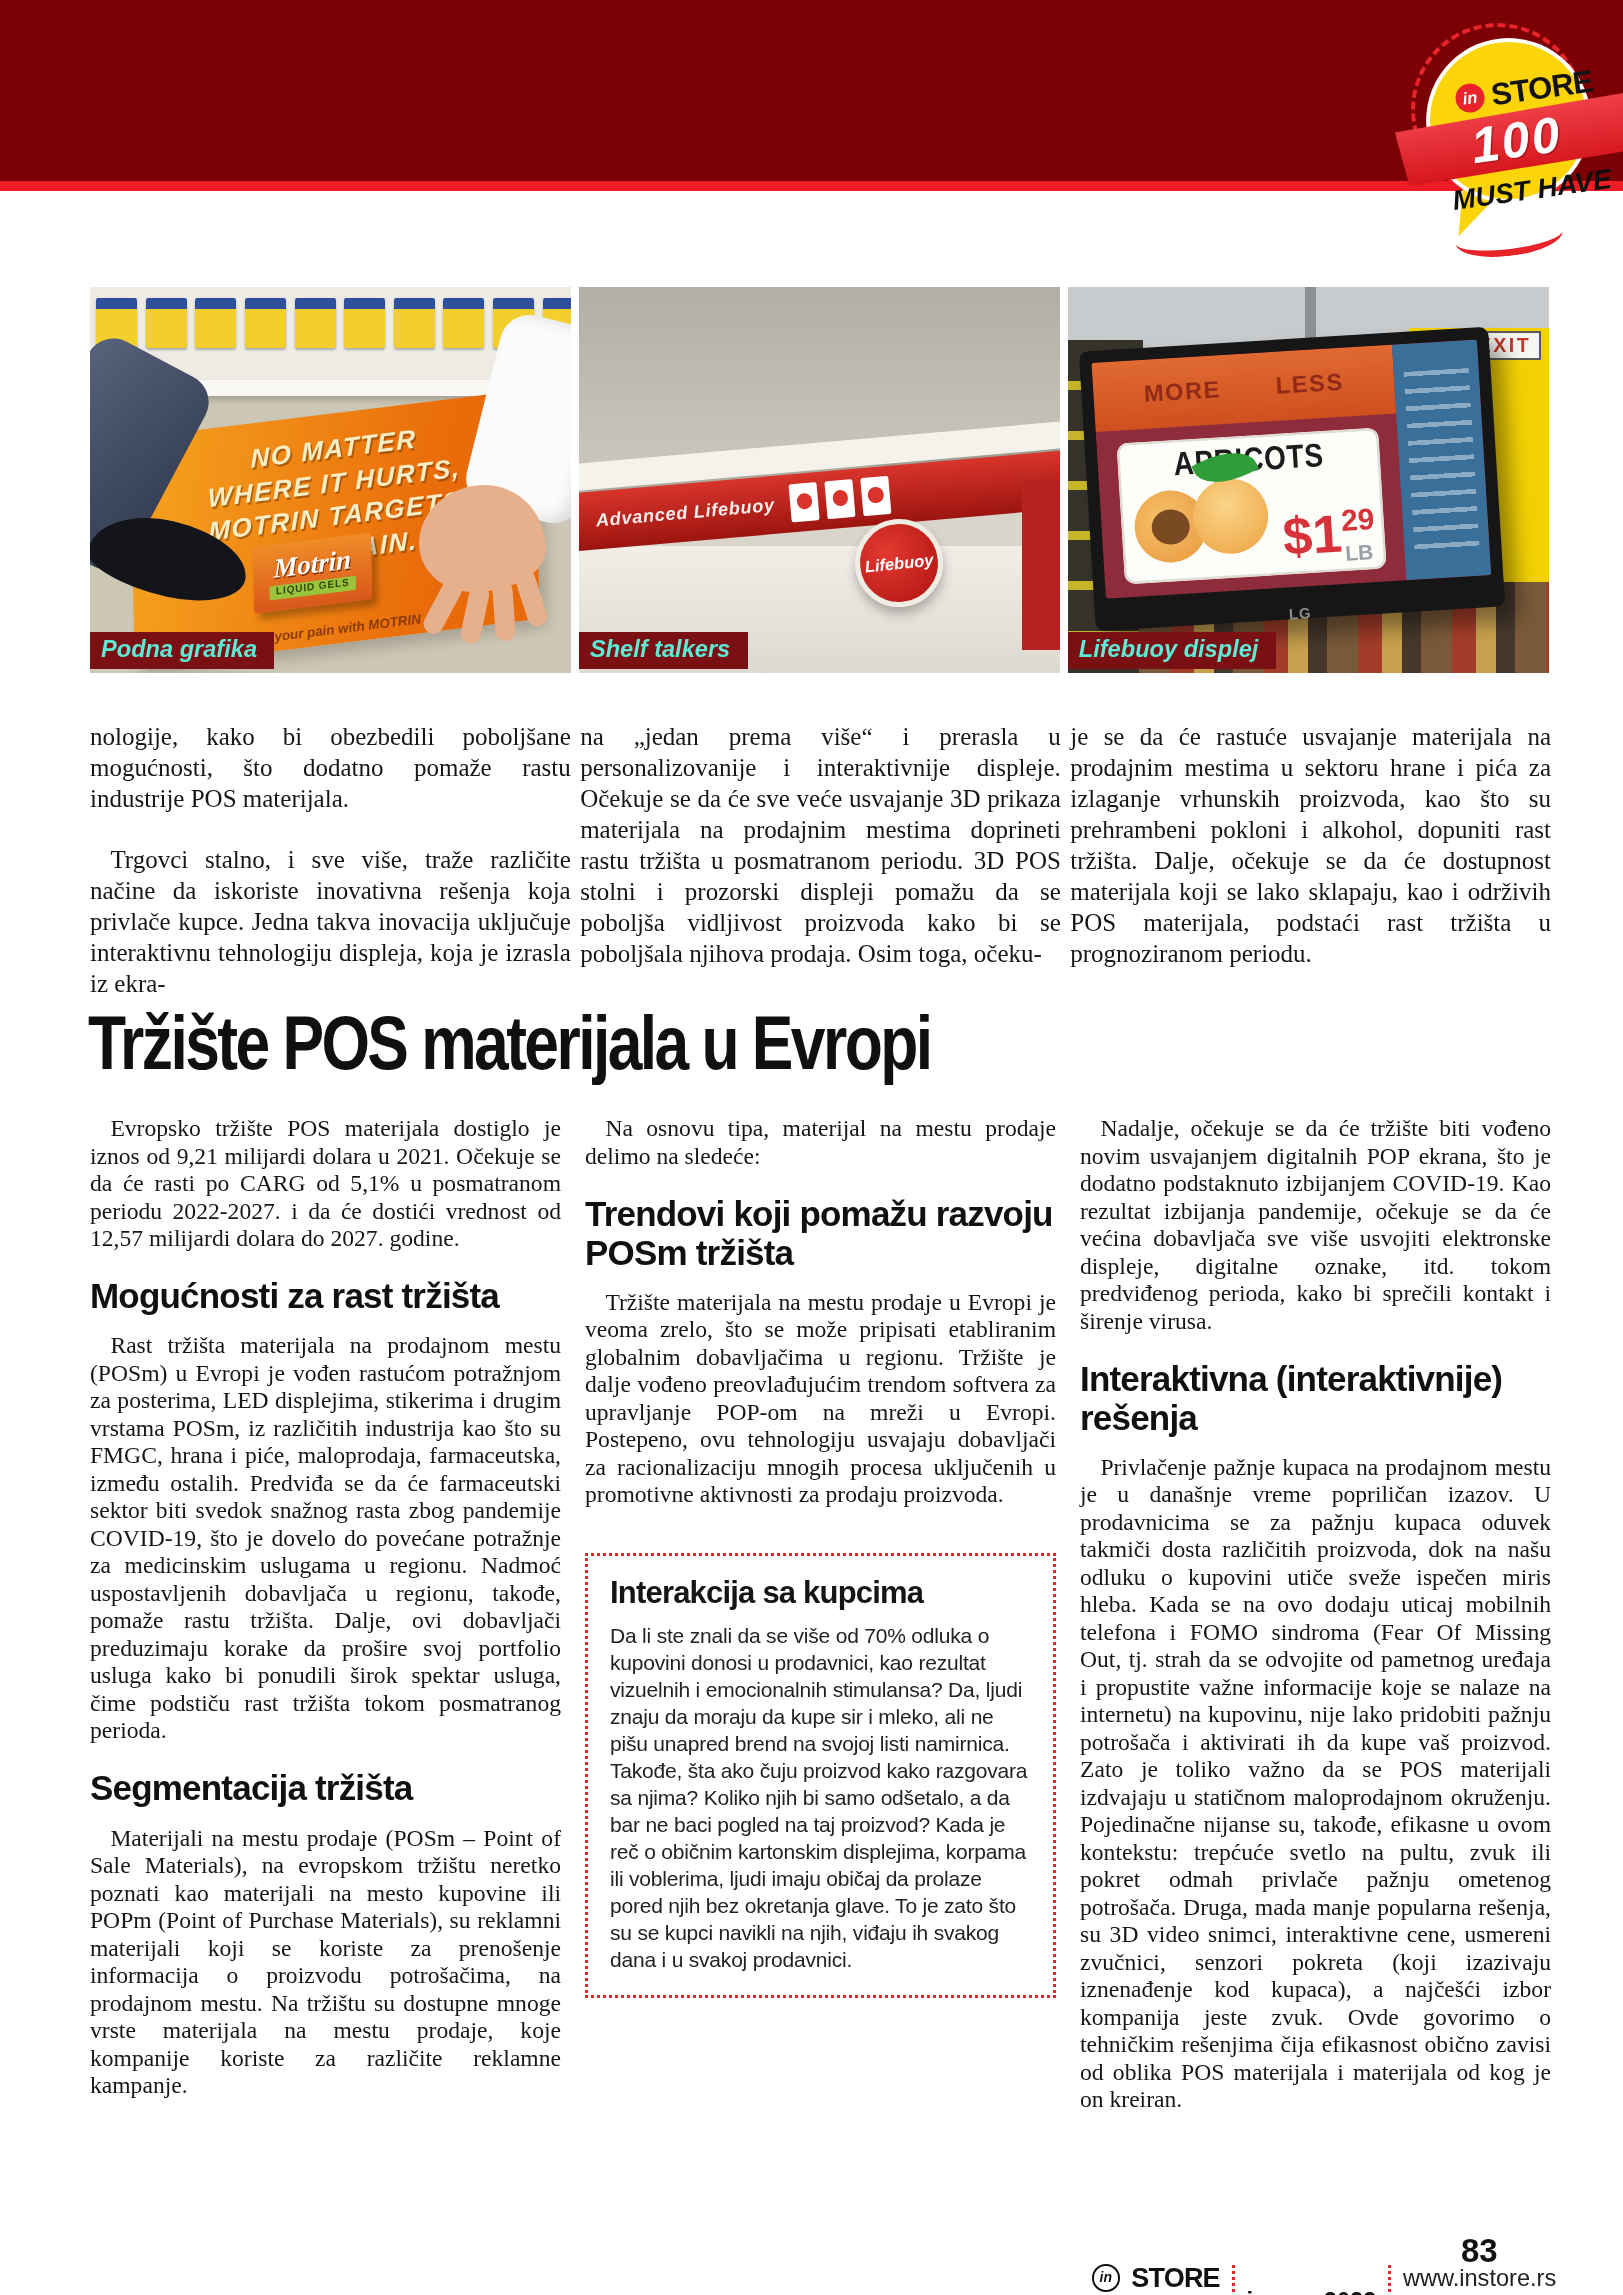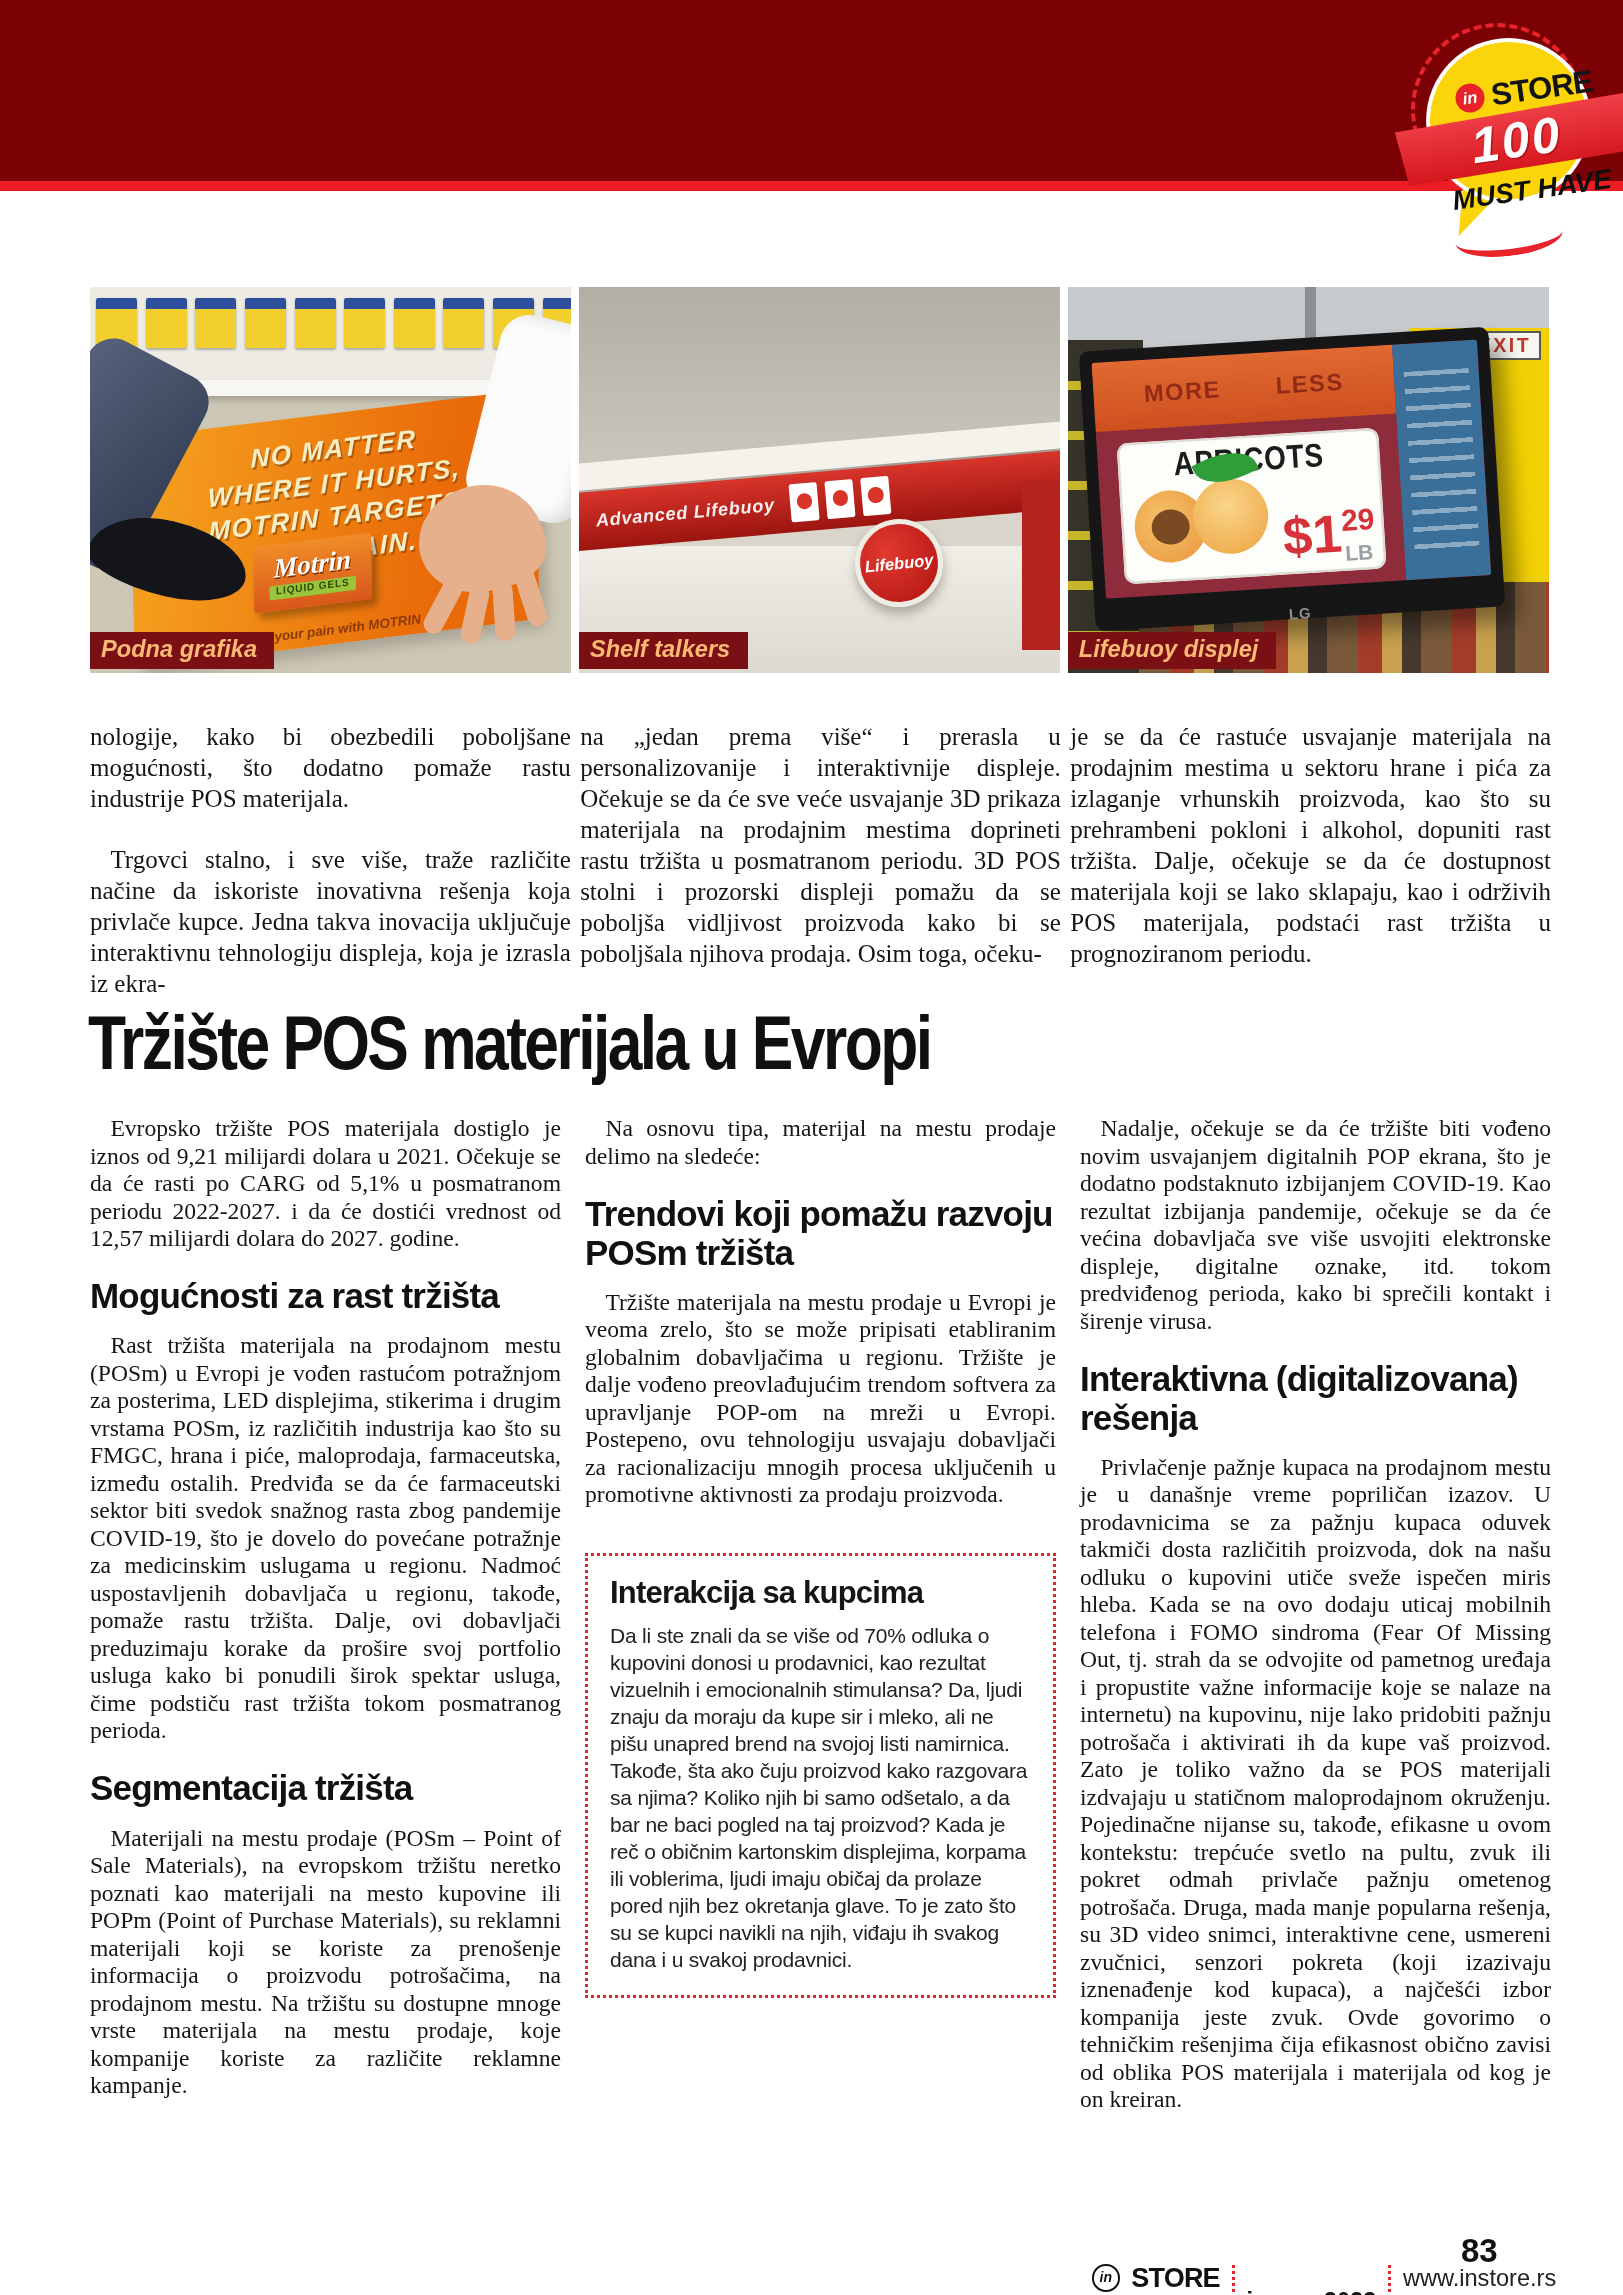--- a/index.html
+++ b/index.html
@@ -22,21 +22,21 @@
   .badge .brandline { position:absolute; left:49px; top:66px; display:flex; align-items:center; gap:7px; transform:rotate(-8deg); }
   .badge .in-dot { width:29px; height:29px; border-radius:50%; background:#e8232a; color:#fff; font:italic 800 16.5px/29px "Liberation Sans", sans-serif; text-align:center; }
   .badge .store-word { font:800 31px/31px "Liberation Sans", sans-serif; color:#141414; letter-spacing:-0.8px; }
   .badge .ribbon { position:absolute; left:-9.4px; top:99px; width:239px; height:63px; background:linear-gradient(#f04048,#d5161d); transform:rotate(-8deg); clip-path:polygon(0 12%,100% 0,97% 92%,3% 100%); display:flex; align-items:center; justify-content:center; box-shadow:0 4.7px 6.3px rgba(0,0,0,.25); }
   .badge .ribbon span { font:italic 900 50px/50px "Liberation Sans", sans-serif; color:#ffffff; letter-spacing:2.4px; text-shadow:1.6px 1.6px 0 rgba(120,0,0,.4); }
   .badge .musthave { position:absolute; left:46px; top:166px; transform:rotate(-8deg); font:italic 900 27.5px/30px "Liberation Sans", sans-serif; color:#0e0e0e; letter-spacing:0; }
 
   
   .photos { position:absolute; left:90px; top:287px; width:1461px; display:flex; gap:7.9px; }
   .photo { position:relative; width:481px; height:386px; overflow:hidden; background:#cec8b6; }
-  .caption { position:absolute; left:0; bottom:3.9px; background:#7a1014; color:#fdba74; font:italic 700 23.6px/25px "Liberation Sans", sans-serif; padding:5.5px 17.3px 7px 11px; z-index:30; }
+  .caption { position:absolute; left:0; bottom:3.9px; background:#7a1014; color:#5eead4; font:italic 700 23.6px/25px "Liberation Sans", sans-serif; padding:5.5px 17.3px 7px 11px; z-index:30; }
 
   
   .p1 { background:#cdc7b5; }
   .p1 .shelfband { position:absolute; left:0; top:0; width:100%; height:93px; background:#edebe4; }
   .p1 .products { position:absolute; left:6.3px; top:11px; display:flex; gap:8.6px; }
   .p1 .pack { width:41px; height:50px; background:#f3cf2e; border-top:11.8px solid #2e4f9e; border-radius:2.4px; box-shadow:0 1.6px 2.4px rgba(0,0,0,.28); }
   .p1 .lip { position:absolute; left:0; top:93px; width:100%; height:15.7px; background:#f8f7f3; box-shadow:0 3.9px 6.3px rgba(0,0,0,.2); }
   .p1 .mat { position:absolute; left:41px; top:127px; width:408px; height:229px; background:linear-gradient(100deg,#f5a01e 5%,#e96a09 75%); transform:rotate(-7deg) skewX(-6deg); border-radius:6.3px; display:flex; flex-direction:column; align-items:center; justify-content:flex-start; padding-top:20.4px; gap:2.4px; box-shadow:7.9px 9.4px 12.6px rgba(0,0,0,.18); }
   .p1 .adline { font:italic 800 26px/31px "Liberation Sans", sans-serif; color:#f6eec6; letter-spacing:1.6px; text-shadow:1.6px 2.4px 0 rgba(122,58,0,.55); }
   .p1 .mbox { position:absolute; left:163px; top:253px; width:119px; height:66px; background:linear-gradient(#f08c28,#d9571a); border-radius:3.1px; transform:rotate(-7deg) skewX(-6deg); display:flex; flex-direction:column; align-items:center; justify-content:center; box-shadow:5.5px 7px 7.9px rgba(0,0,0,.28); z-index:5; }
@@ -260,21 +260,21 @@
       <h3 class="subhead">Trendovi koji pomažu razvoju POSm tržišta</h3>
       <p class="indent">Tržište materijala na mestu prodaje u Evropi je veoma zrelo, što se može pripisati etabliranim globalnim dobavljačima u regionu. Tržište je dalje vođeno preovlađujućim trendom softvera za upravljanje POP-om na mreži u Evropi. Postepeno, ovu tehnologiju usvajaju dobavljači za racionalizaciju mnogih procesa uključenih u promotivne aktivnosti za prodaju proizvoda.</p>
       <div class="kbox">
         <h4>Interakcija sa kupcima</h4>
         <p>Da li ste znali da se više od 70% odluka o kupovini donosi u prodavnici, kao rezultat vizuelnih i emocionalnih stimulansa? Da, ljudi znaju da moraju da kupe sir i mleko, ali ne pišu unapred brend na svojoj listi namirnica. Takođe, šta ako čuju proizvod kako razgovara sa njima? Koliko njih bi samo odšetalo, a da bar ne baci pogled na taj proizvod? Kada je reč o običnim kartonskim displejima, korpama ili voblerima, ljudi imaju običaj da prolaze pored njih bez okretanja glave. To je zato što su se kupci navikli na njih, viđaju ih svakog dana i u svakoj prodavnici.</p>
       </div>
     </div>
 
     <div class="main-col">
       <p class="indent">Nadalje, očekuje se da će tržište biti vođeno novim usvajanjem digitalnih POP ekrana, što je dodatno podstaknuto izbijanjem COVID-19. Kao rezultat izbijanja pandemije, očekuje se da će većina dobavljača sve više usvojiti elektronske displeje, digitalne oznake, itd. tokom predviđenog perioda, kako bi sprečili kontakt i širenje virusa.</p>
-      <h3 class="subhead">Interaktivna (digitalizovana) rešenja</h3>
+      <h3 class="subhead">Interaktivna (interaktivnije) rešenja</h3>
       <p class="indent">Privlačenje pažnje kupaca na prodajnom mestu je u današnje vreme popriličan izazov. U prodavnicima se za pažnju kupaca oduvek takmiči dosta različitih proizvoda, dok na našu odluku o kupovini utiče sveže ispečen miris hleba. Kada se na ovo dodaju uticaj mobilnih telefona i FOMO sindroma (Fear Of Missing Out, tj. strah da se odvojite od pametnog uređaja i propustite važne informacije koje se nalaze na internetu) na kupovinu, nije lako pridobiti pažnju potrošača i aktivirati ih da kupe vaš proizvod. Zato je toliko važno da se POS materijali izdvajaju u statičnom maloprodajnom okruženju. Pojedinačne nijanse su, takođe, efikasne u ovom kontekstu: trepćuće svetlo na pultu, zvuk ili pokret odmah privlače pažnju ometenog potrošača. Druga, mada manje popularna rešenja, su 3D video snimci, interaktivne cene, usmereni zvučnici, senzori pokreta (koji izazivaju iznenađenje kod kupaca), a najčešći izbor kompanija jeste zvuk. Ovde govorimo o tehničkim rešenjima čija efikasnost obično zavisi od oblika POS materijala i materijala od kog je on kreiran.</p>
     </div>
   </div>
 
   <div class="footer-info">
     <span class="f-in">in</span>
     <span class="f-store">STORE</span>
     <span class="f-sep"></span>
     <span class="f-date">januar 2023</span>
     <span class="f-sep"></span>

